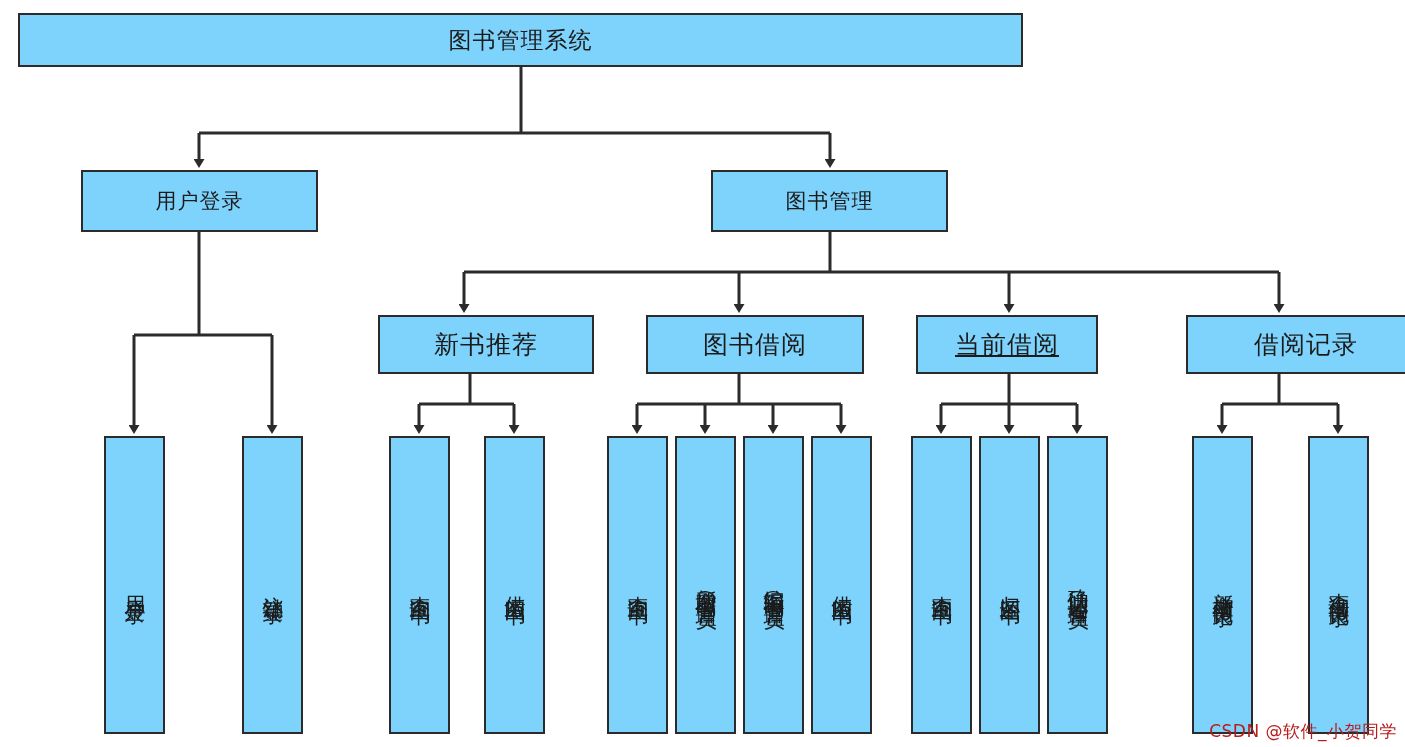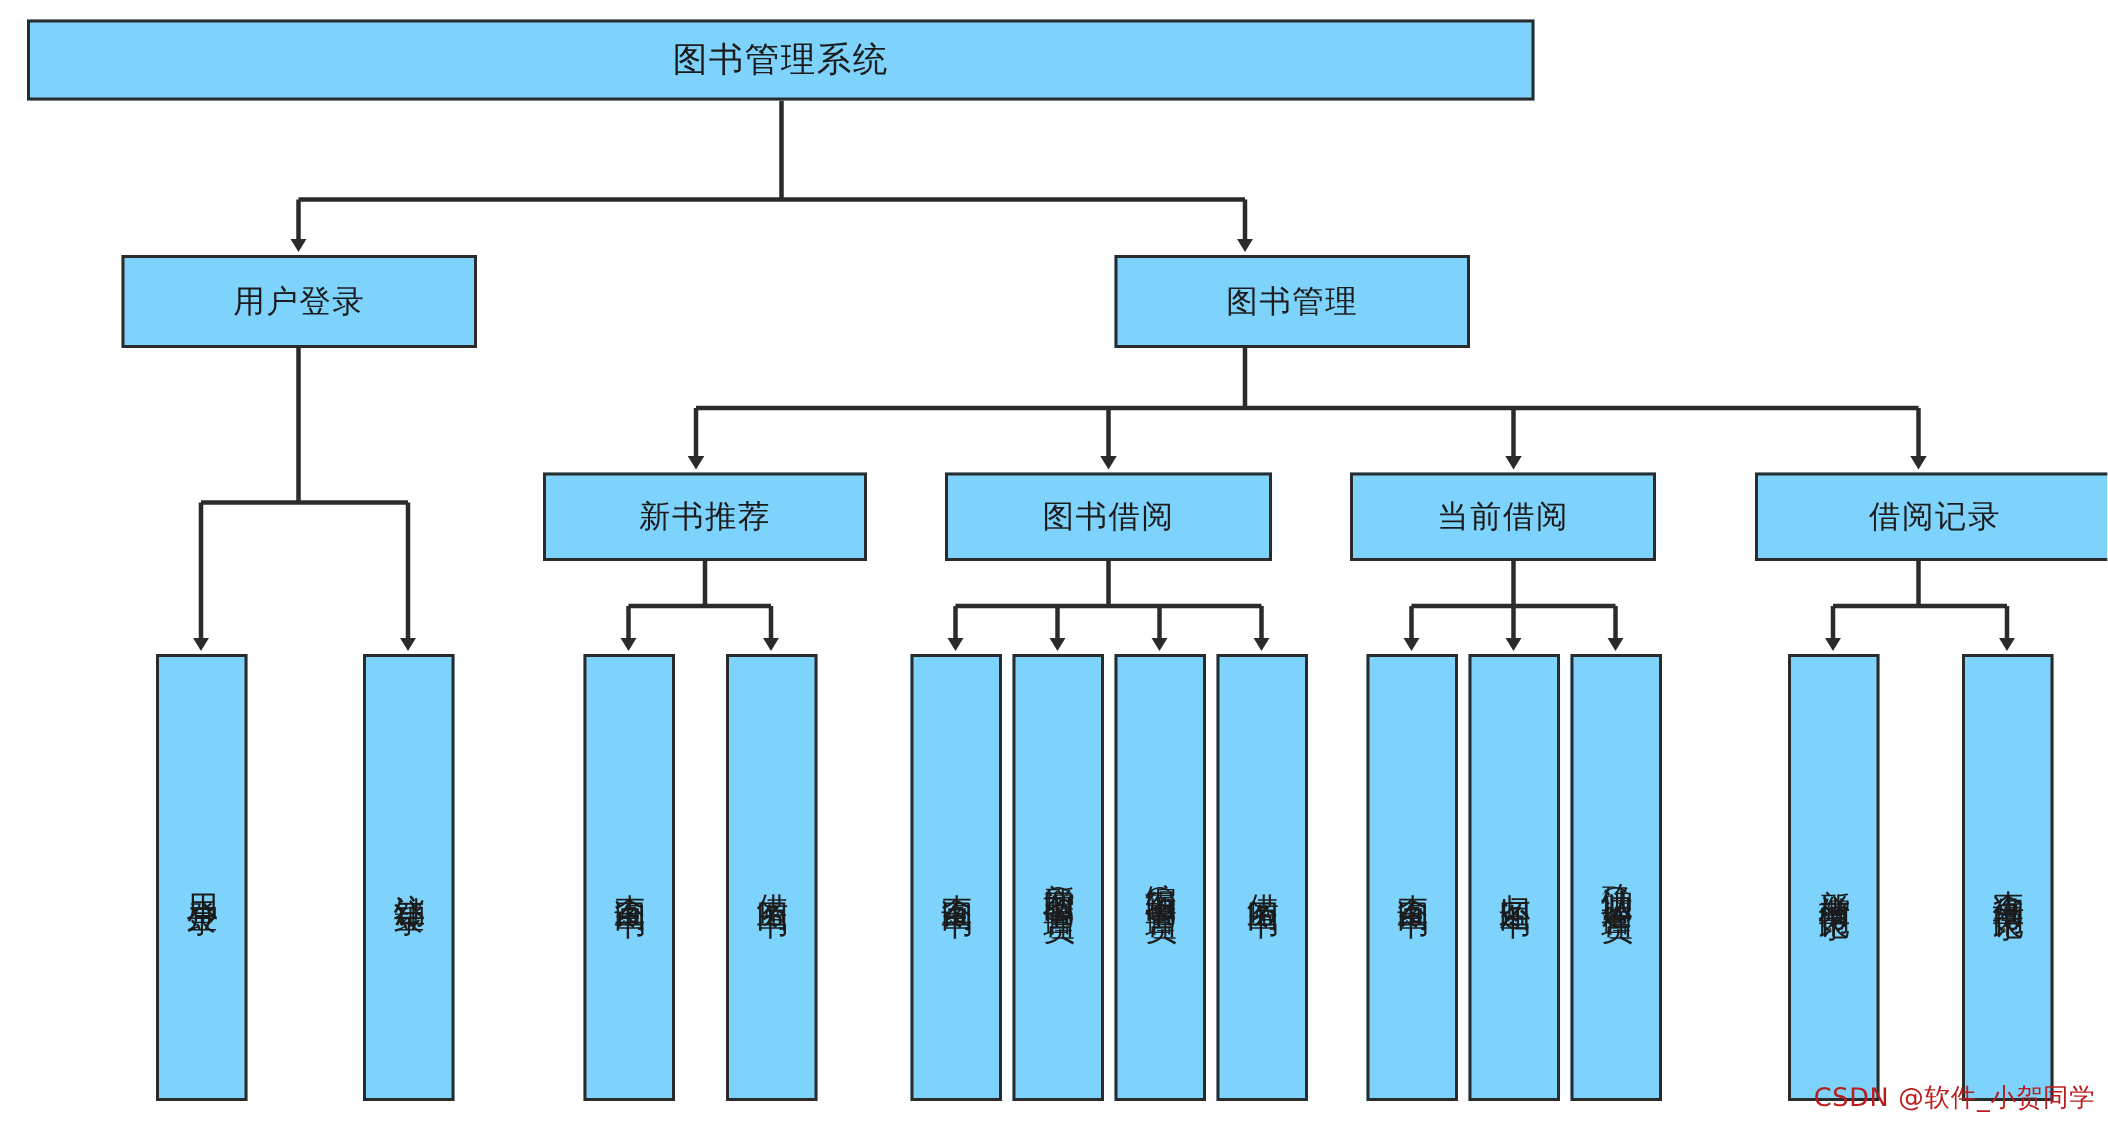--- a/index.html
+++ b/index.html
@@ -34,21 +34,22 @@
     justify-content: center;
     color: #1b1b1b;
   }
   .node.root {
     font-size: 23px;
   }
   .node.lvl2 {
     font-size: 21px;
   }
   .node.lvl3 {
-    font-size: 21px;
+    font-size: 25px;
+    margin-left: 16px;
   }
   .node.leaf {
     font-size: 21px;
     align-items: center;
     justify-content: center;
     padding: 8px 0;
   }
   .node.leaf .vtext {
     writing-mode: vertical-rl;
     text-orientation: upright;
@@ -127,31 +128,31 @@
     </g>
   </svg>
 
   <div class="node root" style="left:18px; top:13px; width:1005px; height:54px;">
     <span class="htext">图书管理系统</span>
   </div>
 
   <div class="node lvl2" style="left:81px; top:170px; width:237px; height:62px;">
     <span class="htext">用户登录</span>
   </div>
-  <div class="node lvl2" style="left:711px; top:170px; width:237px; height:62px;margin-left:32px;">
+  <div class="node lvl2" style="left:711px; top:170px; width:237px; height:62px;">
     <span class="htext">图书管理</span>
   </div>
 
   <div class="node lvl3" style="left:362px; top:315px; width:216px; height:59px;">
     <span class="htext">新书推荐</span>
   </div>
   <div class="node lvl3" style="left:630px; top:315px; width:218px; height:59px;">
     <span class="htext">图书借阅</span>
   </div>
-  <div class="node lvl3" style="left:900px; top:315px; width:204px; height:59px;">
+  <div class="node lvl3" style="left:900px; top:315px; width:182px; height:59px;text-decoration:underline;">
     <span class="htext">当前借阅</span>
   </div>
   <div class="node lvl3" style="left:1170px; top:315px; width:240px; height:59px;">
     <span class="htext">借阅记录</span>
   </div>
 
   <div class="node leaf" style="left:104px; top:436px; width:61px; height:298px;">
     <span class="vtext">用户登录</span>
   </div>
   <div class="node leaf" style="left:242px; top:436px; width:61px; height:298px;">

